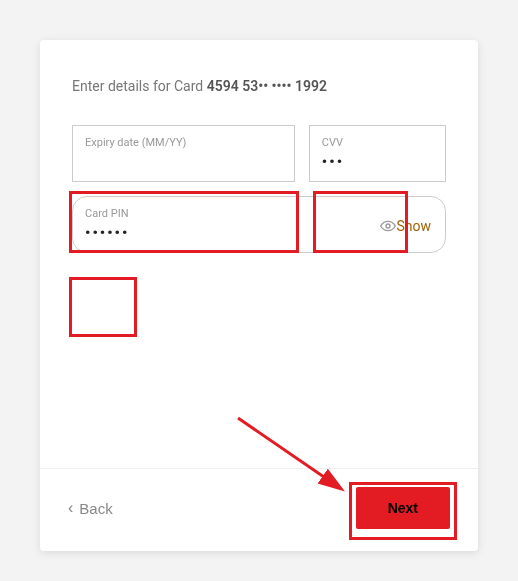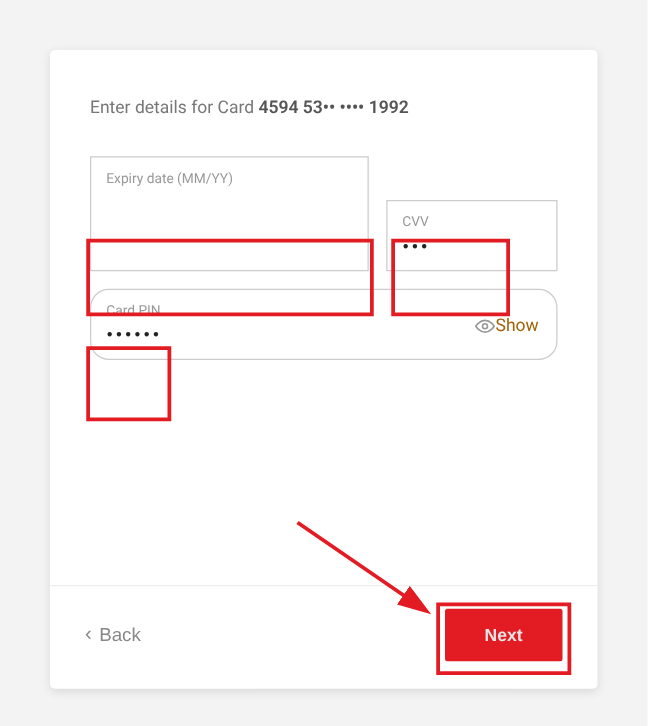--- a/index.html
+++ b/index.html
@@ -47,21 +47,21 @@
       gap: 14px;
       margin-bottom: 14px;
     }
     .field {
       border: 1px solid #ccc;
       padding: 10px 16px 8px 12px;
       position: relative;
       background: #fff;
     }
     .field.expiry { flex: 1.8; }
-    .field.cvv { flex: 1; margin-top: 35px; }
+    .field.cvv { flex: 1; }
     .field.pin { width: 100%; display: flex; padding: 10px 14px 8px 12px; border-radius: 15px; }
     .field-inner { flex: 1; }
     .field-label {
       font-size: 11px;
       color: #999;
       margin-bottom: 4px;
     }
     .field-value {
       font-size: 15px;
       color: #222;
@@ -99,21 +99,21 @@
       font-size: 15px;
       cursor: pointer;
       background: none;
       border: none;
     }
     .chevron {
       font-size: 16px;
     }
     .next-btn {
       background: #e31b23;
-      color: #e5e5e5;
+      color: #000000;
       border: none;
       padding: 13px 32px;
       font-size: 14px;
       font-weight: 600;
       border-radius: 2px;
       cursor: pointer;
     }
     
     .hl {
       position: absolute;

